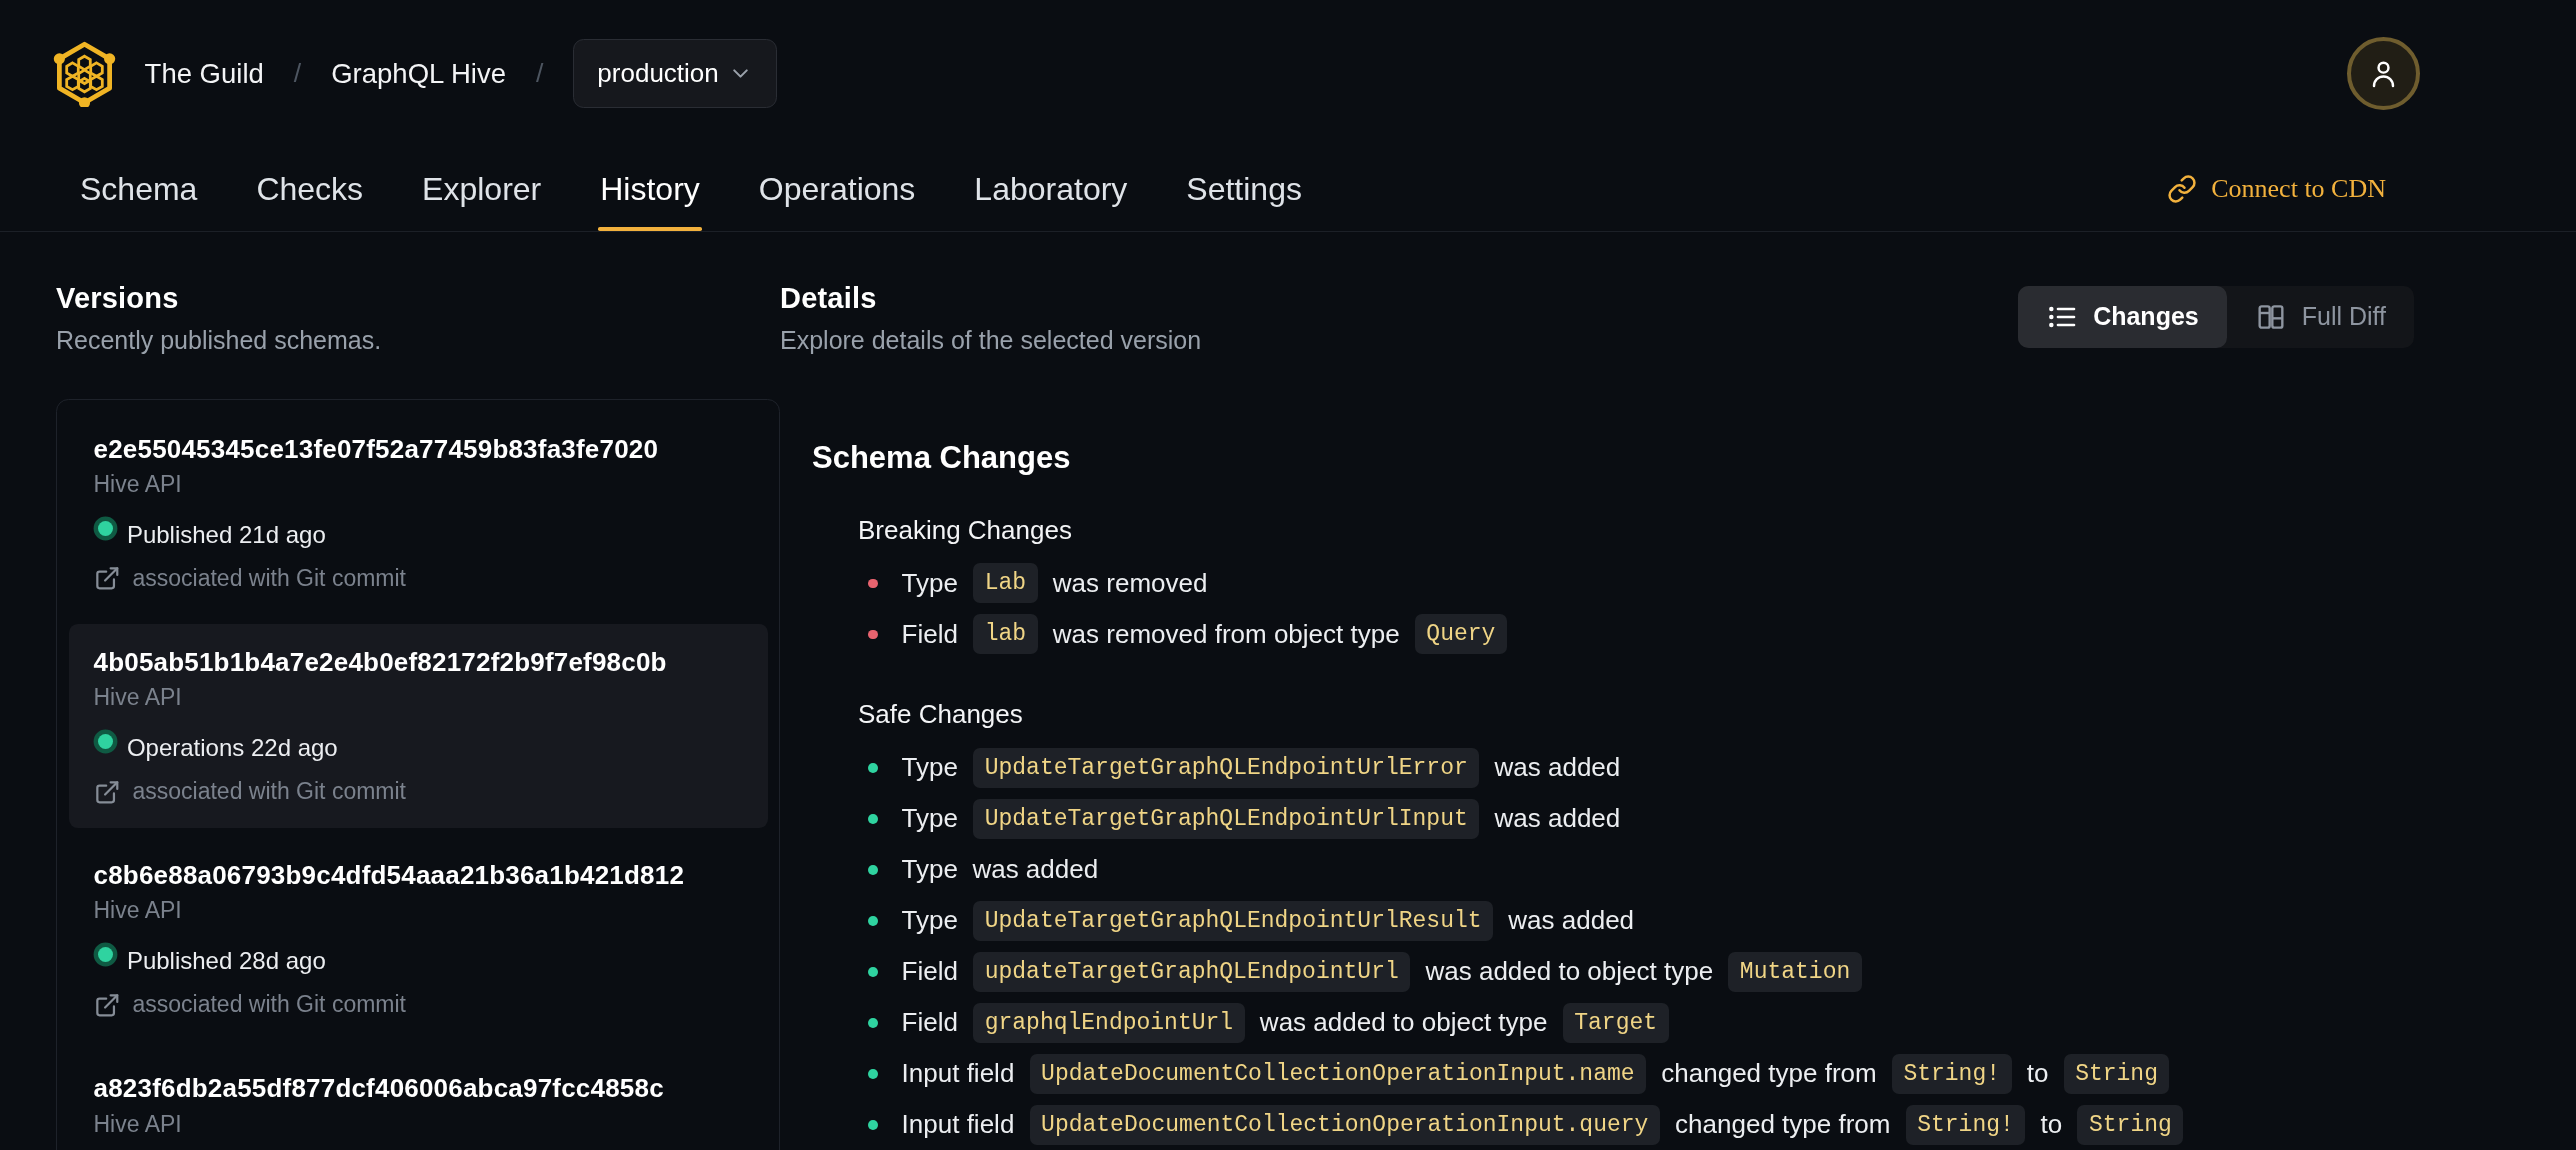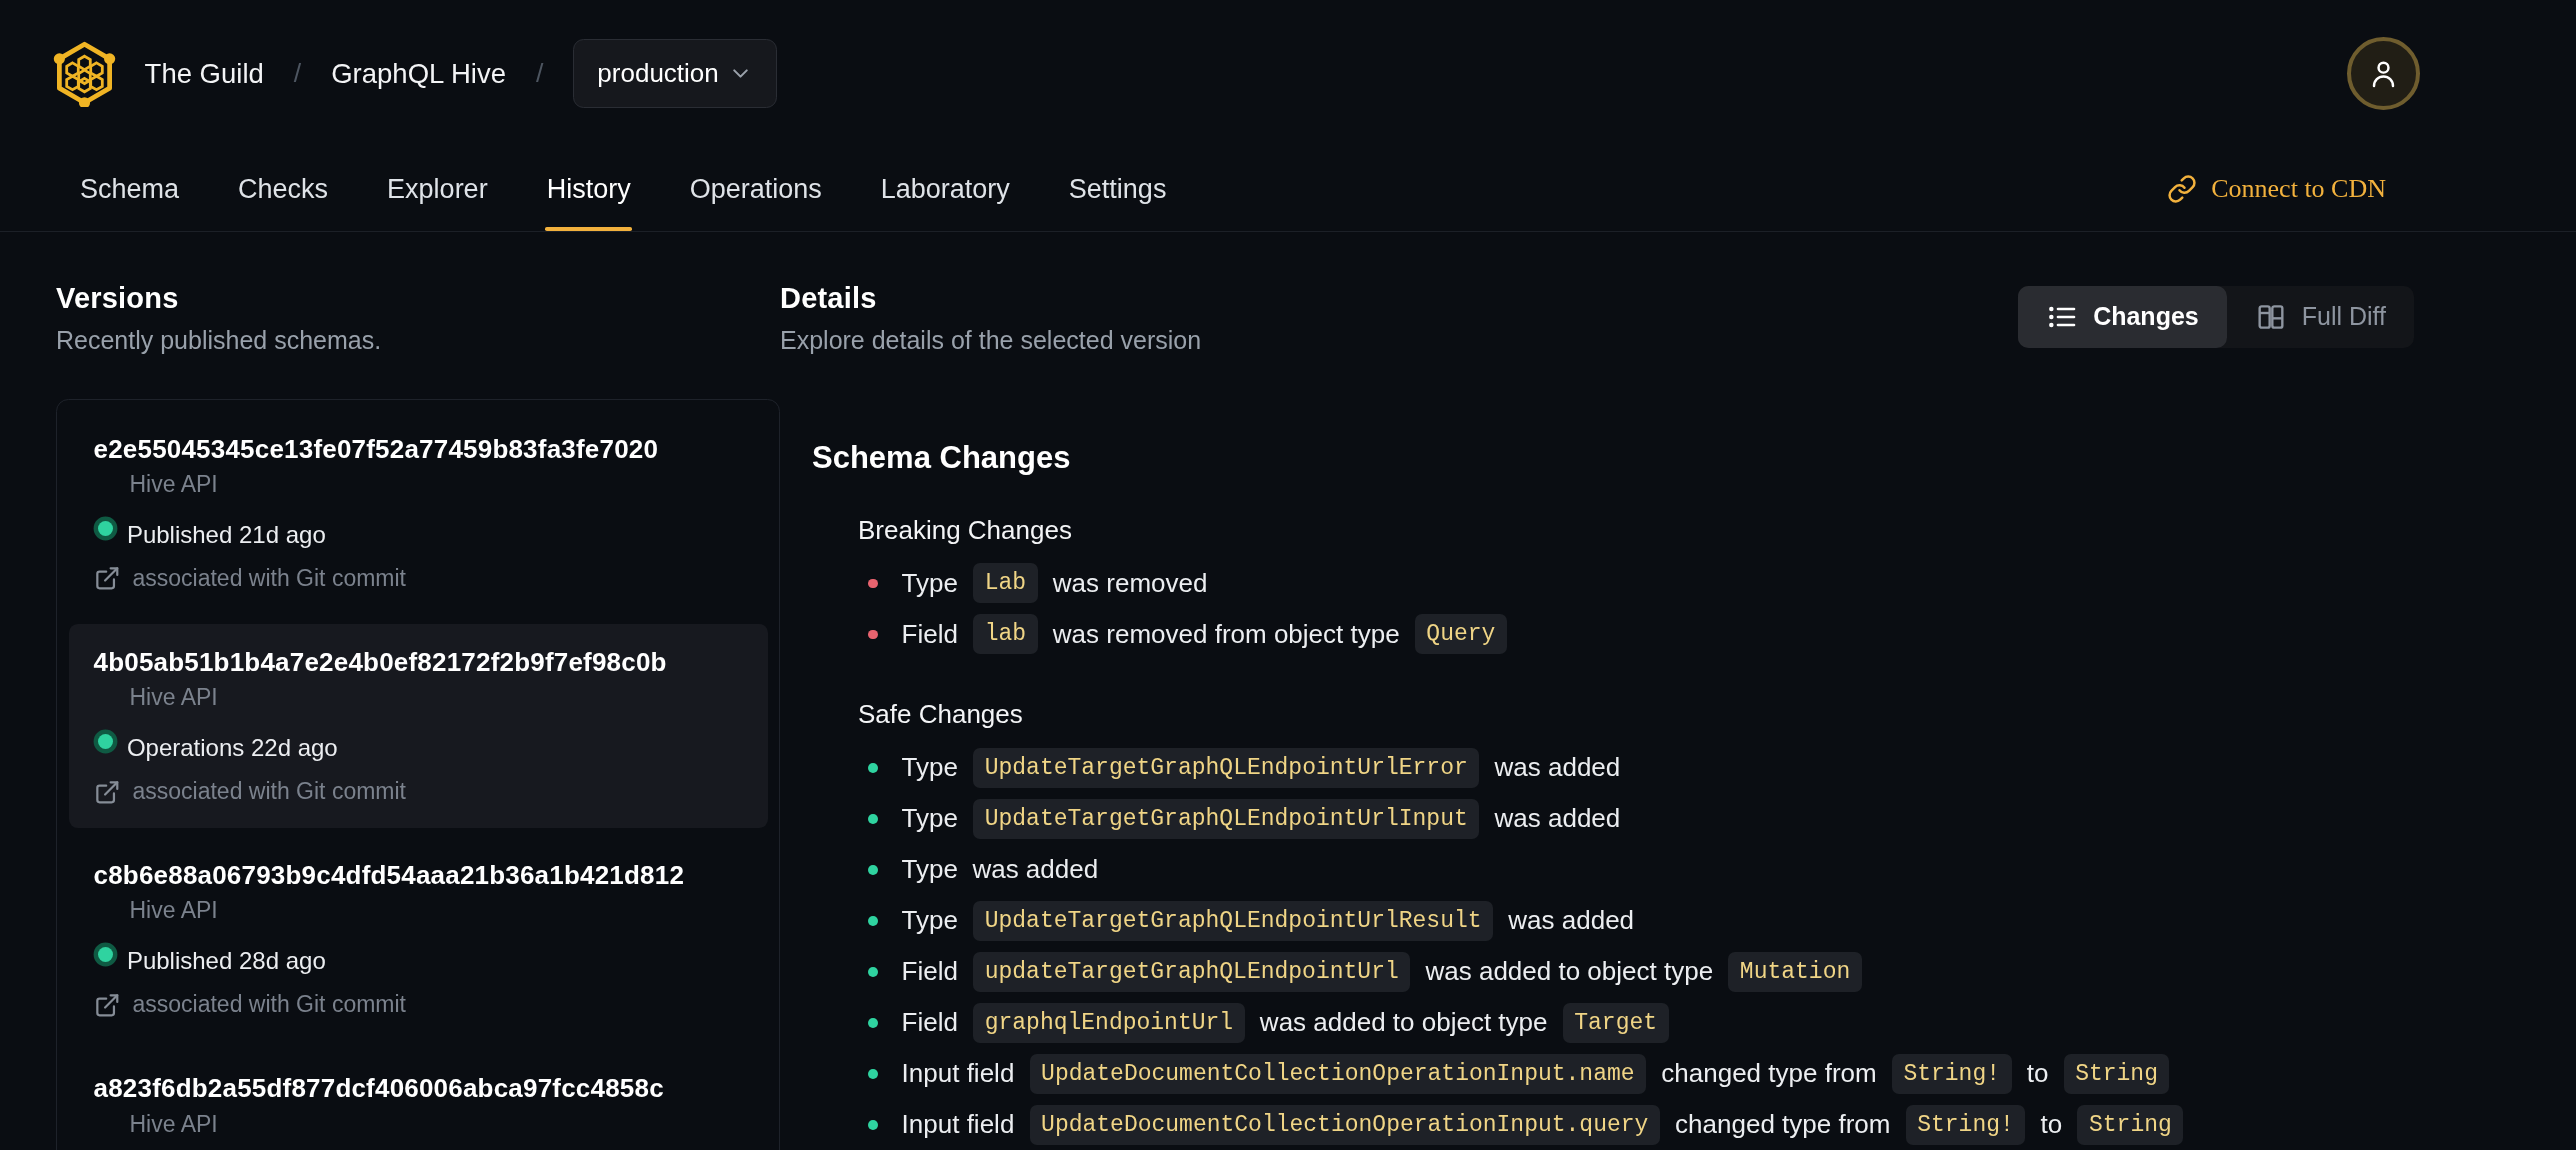--- a/index.html
+++ b/index.html
@@ -54,21 +54,21 @@
 
   .header-nav{
     display:flex;align-items:stretch;
     height:85px;
     padding:0 190px 0 80px;
     border-bottom:0.9px solid #1c2027;
   }
   .tabs{display:flex;gap:59px;}
   .tab{
     position:relative;display:flex;align-items:center;
-    font-size:27px;color:#dfe3e8;cursor:pointer;
+    font-size:32px;color:#dfe3e8;cursor:pointer;
   }
   .tab.active{color:#fff;}
   .tab.active::after{
     content:"";position:absolute;left:-1.8px;right:-1.8px;bottom:0;height:4.4px;
     background:var(--accent);border-radius:1.8px;
   }
   .connect-cdn{
     margin-left:auto;display:flex;align-items:center;gap:14px;
     color:var(--accent);font-size:26px;cursor:pointer;font-family:Liberation Serif, serif;
   }
@@ -89,21 +89,21 @@
     border-radius:12.4px;
     padding:11.5px;
     height:904px;
   }
   .version-card{
     padding:23px 25px;border-radius:8.9px;cursor:pointer;
   }
   .version-card + .version-card{margin-top:8.9px;}
   .version-card.selected{background:var(--panel);}
   .version-hash{font-size:26px;font-weight:600;color:#fff;letter-spacing:0.2px;}
-  .version-service{font-size:23px;color:var(--dim);margin-top:6.2px;margin-left:36px;}
+  .version-service{font-size:23px;color:var(--dim);margin-top:6.2px;}
   .version-status{display:flex;align-items:flex-start;gap:14px;margin-top:23px;font-size:24px;color:#eceef1;}
   .status-dot{
     width:15px;height:15px;border-radius:50%;
     background:var(--safe);
     box-shadow:0 0 0 4.4px #0f5a43;
     margin-left:4.4px;flex-shrink:0;
   }
   .version-git{display:flex;align-items:center;gap:12.4px;margin-top:16px;font-size:23px;color:var(--dim);cursor:pointer;}
   .version-git svg{color:#868d97;}
 

